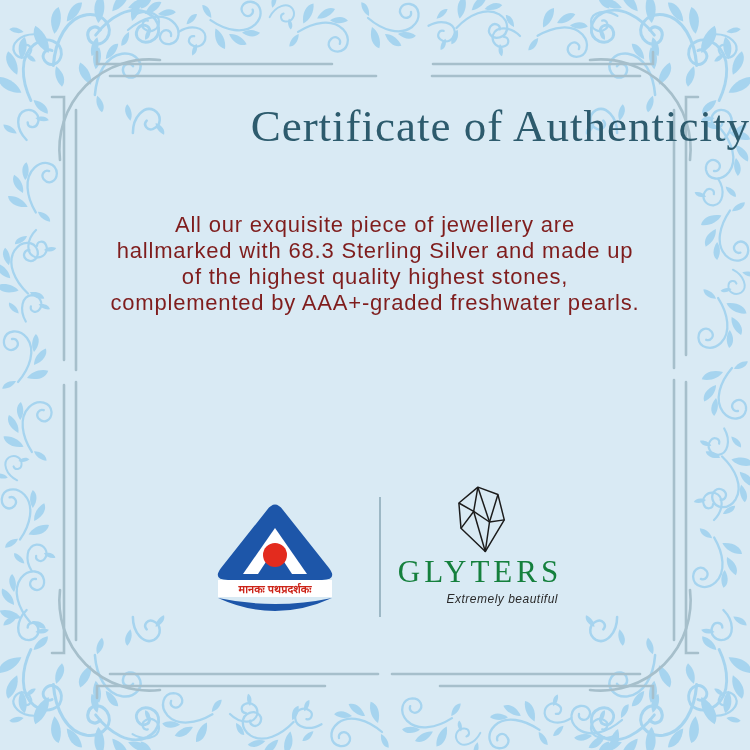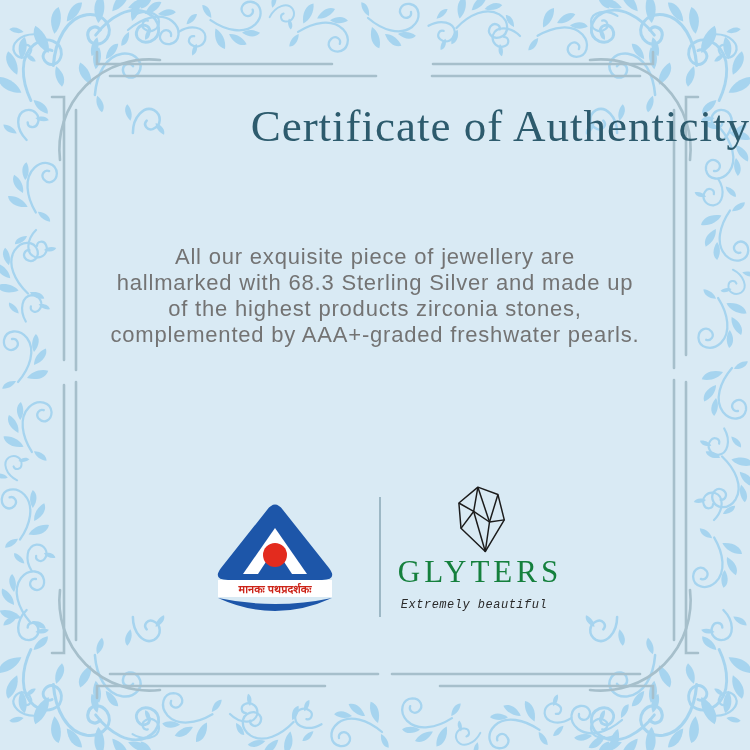--- a/index.html
+++ b/index.html
@@ -15,22 +15,22 @@
 
   .title{
     position:absolute;top:100px;left:0;width:750px;
     text-align:right;margin:0;
     font-family:"Liberation Serif","DejaVu Serif",serif;
     font-weight:400;font-size:45px;letter-spacing:1px;
     color:#2d5b6d;
   }
   .para{
     position:absolute;left:60px;width:630px;
-    text-align:center;color:#737373;
-    font-size:22px;line-height:26px;letter-spacing:0.8px;margin-top:32px;
+    text-align:center;color:#7f1d1d;
+    font-size:22px;line-height:26px;letter-spacing:0.8px;
   }
   .para1{top:212px;}
   .para2{top:355px;}
   .thanks{
     position:absolute;top:440px;left:60px;width:630px;
     text-align:center;color:#33383c;
     font-size:21px;line-height:26px;font-weight:700;letter-spacing:0.6px;
   }
 
   
@@ -41,23 +41,23 @@
     background:#9db8c5;
   }
   .brand{position:absolute;left:390px;top:484px;width:180px;text-align:center;}
   .brand .gem{display:block;margin:0 auto -6px auto;}
   .brand-name{
     font-family:"Liberation Serif","DejaVu Serif",serif;
     font-size:31px;font-weight:400;letter-spacing:4px;
     color:#15803d;white-space:nowrap;
   }
   .brand-tagline{
-    font-family:Liberation Mono, monospace;
+    font-family:Liberation Sans, sans-serif;
     font-style:italic;font-size:12px;color:#2a2a2a;
-    text-align:center;padding-right:12px;margin-top:8px;letter-spacing:0.5px;
+    text-align:right;padding-right:12px;margin-top:2px;letter-spacing:0.5px;
   }
 </style>
 </head>
 <body>
 
 <div class="canvas">
 
   <svg class="border-svg" viewBox="0 0 750 750" xmlns="http://www.w3.org/2000/svg">
     <defs>
       <path id="leaf" d="M0 0 C6 -9 15 -12 21 -8 C16 -1 7 2 0 0 Z" fill="#a6d4ef"></path>
@@ -136,21 +136,21 @@
     </g>
   </svg>
 
   <main class="content">
 
     <h1 class="title">Certificate of Authenticity</h1>
 
     <div class="para para1">
       <div>All our exquisite piece of jewellery are</div>
       <div>hallmarked with 68.3 Sterling Silver and made up</div>
-      <div>of the highest products zirconia stones,</div>
+      <div>of the highest quality highest stones,</div>
       <div>complemented by AAA+-graded freshwater pearls.</div>
     </div>
 
 
 
     <div class="bis">
       <svg width="130" height="122" viewBox="0 0 130 122" xmlns="http://www.w3.org/2000/svg">
         <path d="M57 12 Q65 1 73 12 L119 70 Q128 82 112 82 L18 82 Q2 82 11 70 Z" fill="#1d56a9"></path>
         <path d="M65 30 L97 76 L33 76 Z" fill="#ffffff"></path>
         <path d="M65 50 L82 76 L48 76 Z" fill="#1d56a9"></path>

